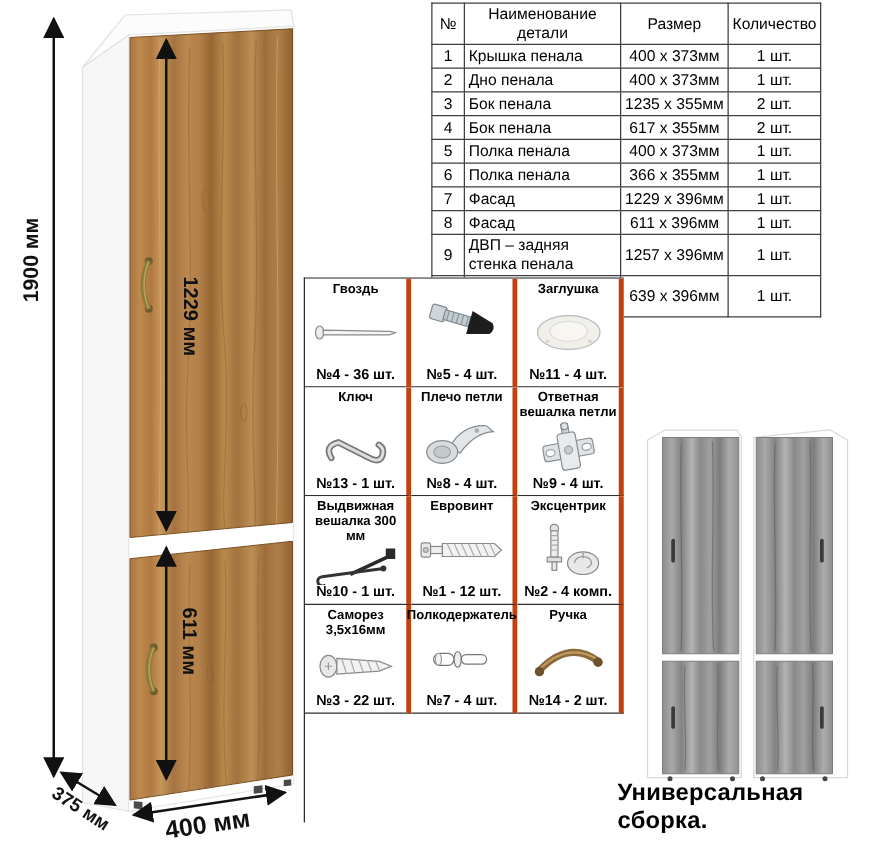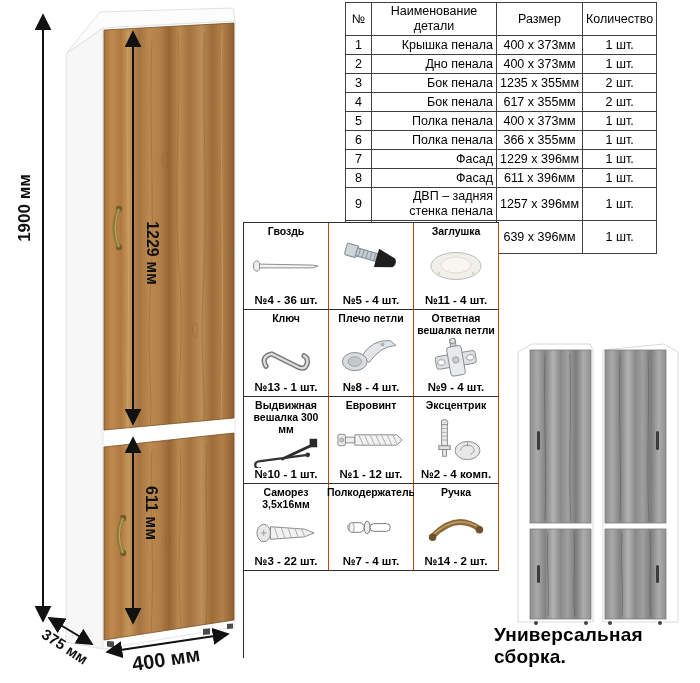--- a/index.html
+++ b/index.html
@@ -6,28 +6,28 @@
   .page { position:relative; width:700px; height:683px; background:#fff; overflow:hidden;
           font-family:"Liberation Sans", sans-serif; color:#000; }
 
   
   .parts-table { position:absolute; left:345px; top:2px; border-collapse:collapse;
                  font-size:12.5px; line-height:1.2; background:#fff; }
   .parts-table th, .parts-table td { border:1px solid #3f3f3f; padding:1px 3px; }
   .parts-table th { font-weight:normal; text-align:center; height:15px; }
   .parts-table td { height:16px; }
   .parts-table td.c { text-align:center; white-space:nowrap; }
-  .parts-table td.n { text-align:right; }
+  .parts-table td.n { text-align:left; }
 
   
   .hw-grid { position:absolute; left:243px; top:222px; display:grid;
              grid-template-columns:repeat(3, 85px); border-top:1px solid #2e2e2e;
              border-left:1px solid #2e2e2e; background:#fff; width:255px; }
   .hw-cell { box-sizing:border-box; width:85px; height:87px;
-             border-right:1px solid #c2410c; border-bottom:1px solid #2e2e2e;
+             border-right:4px solid #c2410c; border-bottom:1px solid #2e2e2e;
              display:flex; flex-direction:column; align-items:center; background:#fff; }
   .hw-cell.hw-empty { border:none; background:transparent; }
   .hw-title { font-weight:bold; font-size:10.5px; text-align:center; line-height:1.12;
               padding:3px 1px 0 1px; }
   .hw-icon { flex:1; display:flex; align-items:center; justify-content:center; overflow:hidden; }
   .hw-qty { font-weight:bold; font-size:11.5px; padding-bottom:3px; white-space:nowrap; }
 
   
   .caption { position:absolute; left:494px; top:624px; font-size:19px; font-weight:bold;
              letter-spacing:0.2px; }

